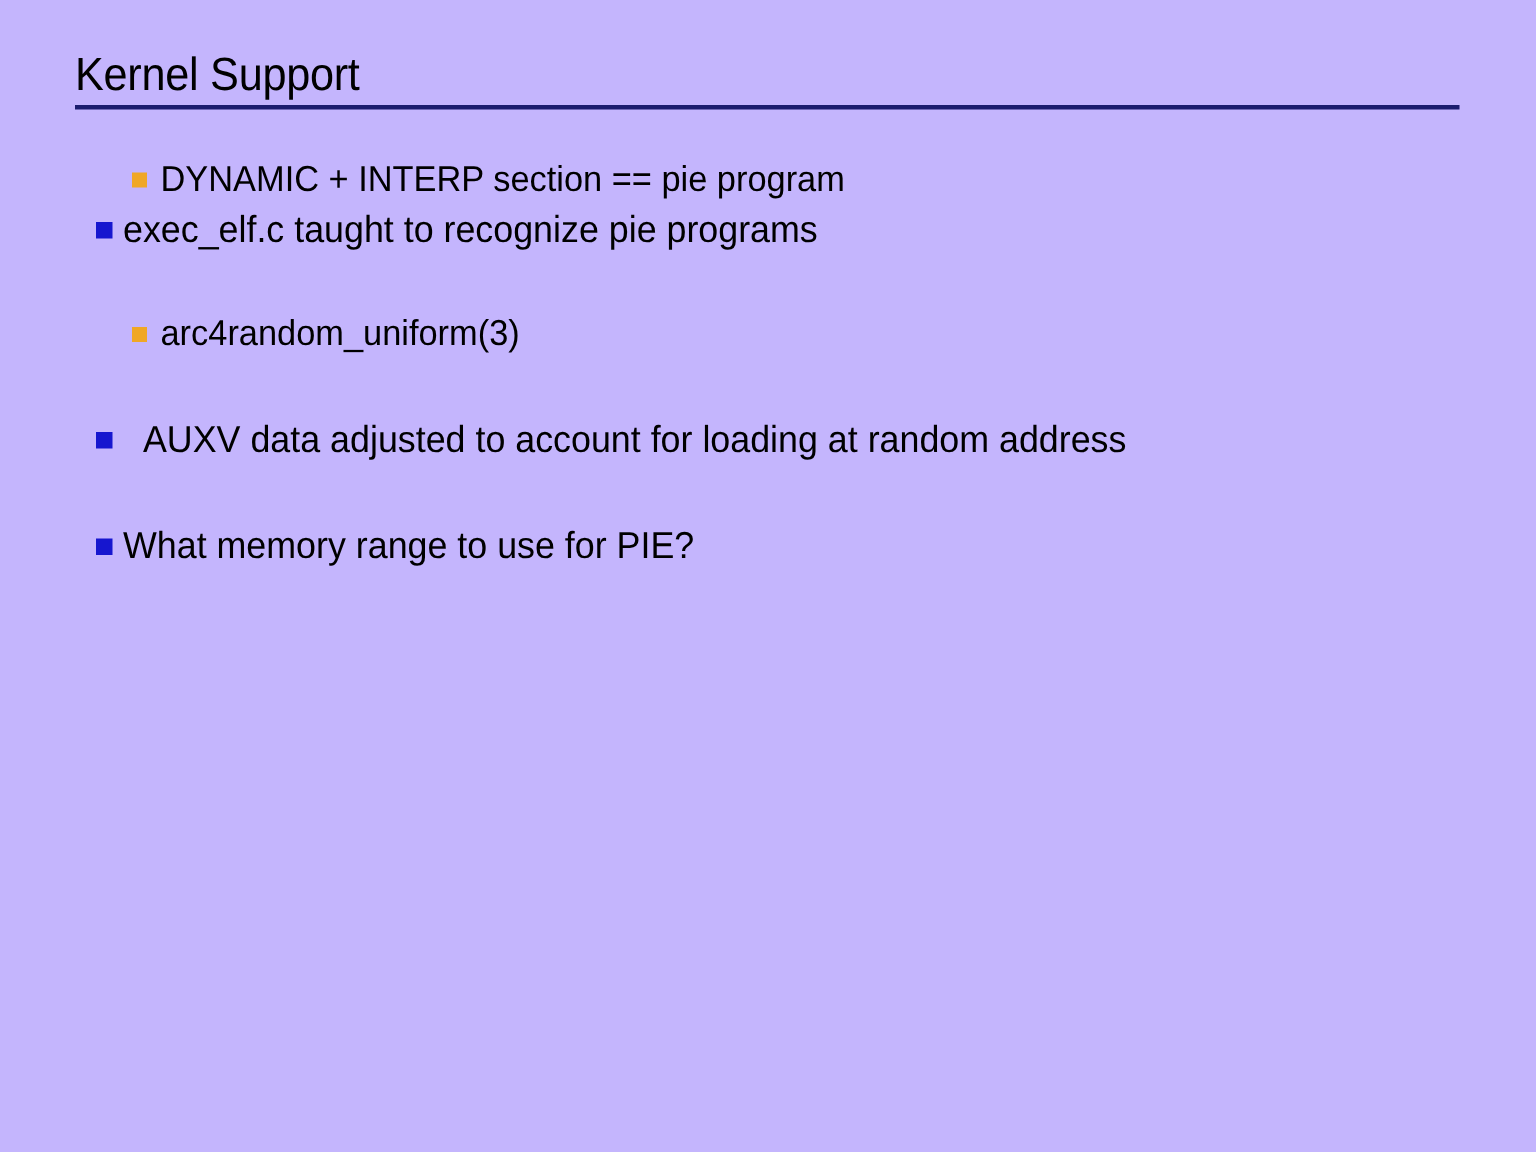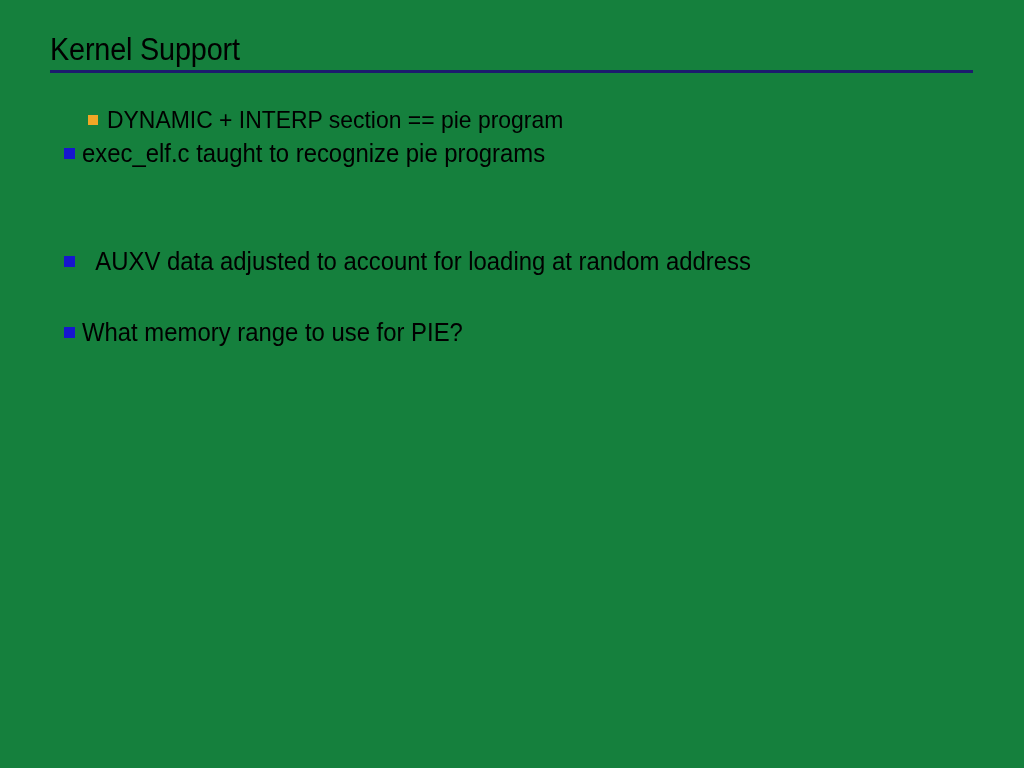--- a/index.html
+++ b/index.html
@@ -14,21 +14,21 @@
     overflow: hidden;
     font-family: "Liberation Sans", sans-serif;
     color: #000000;
     -webkit-font-smoothing: antialiased;
   }
 
   .slide {
     position: relative;
     width: 1024px;
     height: 768px;
-    background: #15803d;
+    background: #c4b5fd;
   }
 
   
   .slide-title {
     position: absolute;
     left: 50px;
     top: 31px;
     font-size: 31px;
     line-height: 38px;
     font-weight: 400;
@@ -122,19 +122,20 @@
 
   <div class="slide-title">Kernel Support</div>
 
   <div class="title-rule"></div>
 
   <div class="body">
 
   <div class="bullet-row level-2"><span class="marker"></span><span class="bullet-text">DYNAMIC + INTERP section == pie program</span></div>
       <div class="bullet-row level-1"><span class="marker"></span><span class="bullet-text">exec_elf.c taught to recognize pie programs</span></div>
       <div class="bullet-row spacer"></div>
+      <div class="bullet-row level-2"><span class="marker"></span><span class="bullet-text">arc4random_uniform(3)</span></div>
       <div class="bullet-row spacer"></div>
       <div class="bullet-row level-1 extra-indent"><span class="marker"></span><span class="bullet-text"> AUXV data adjusted to account for loading at random address</span></div>
       <div class="bullet-row spacer"></div>
       <div class="bullet-row level-1"><span class="marker"></span><span class="bullet-text">What memory range to use for PIE?</span></div>
     </div>
 
 </div>
 
 </body></html>

